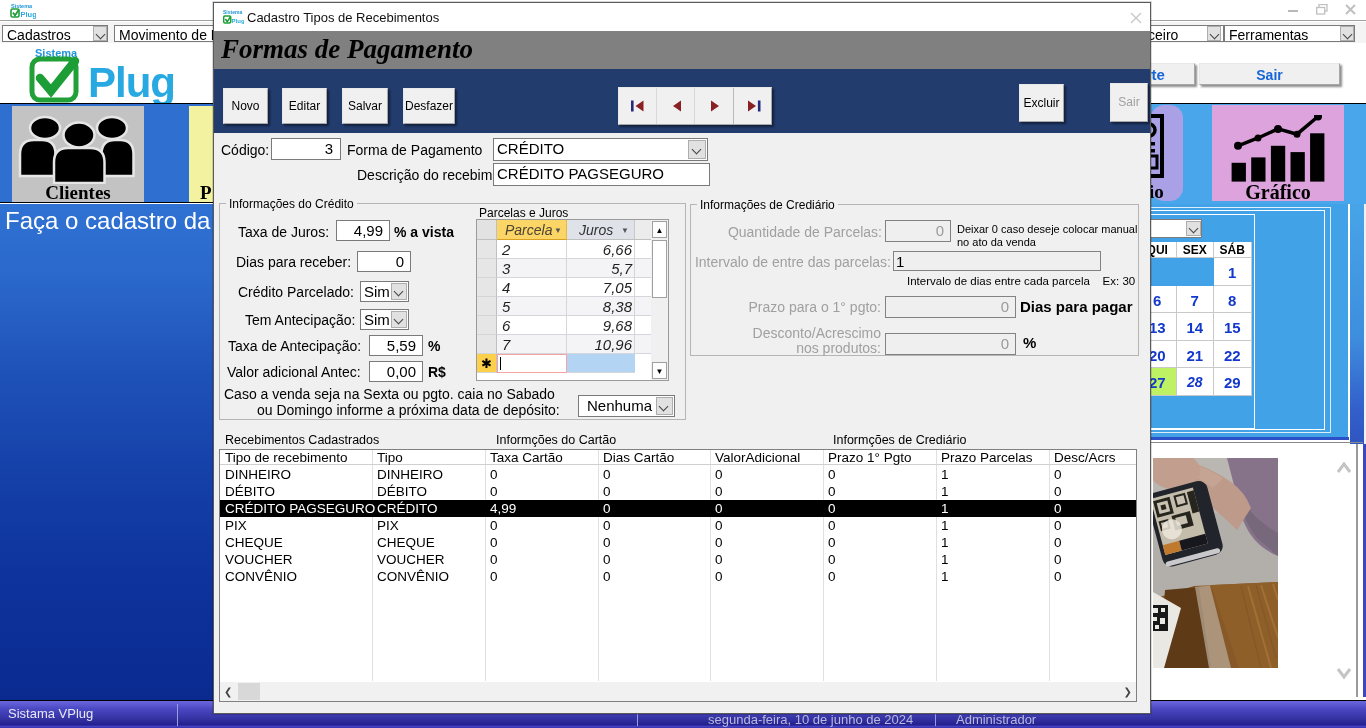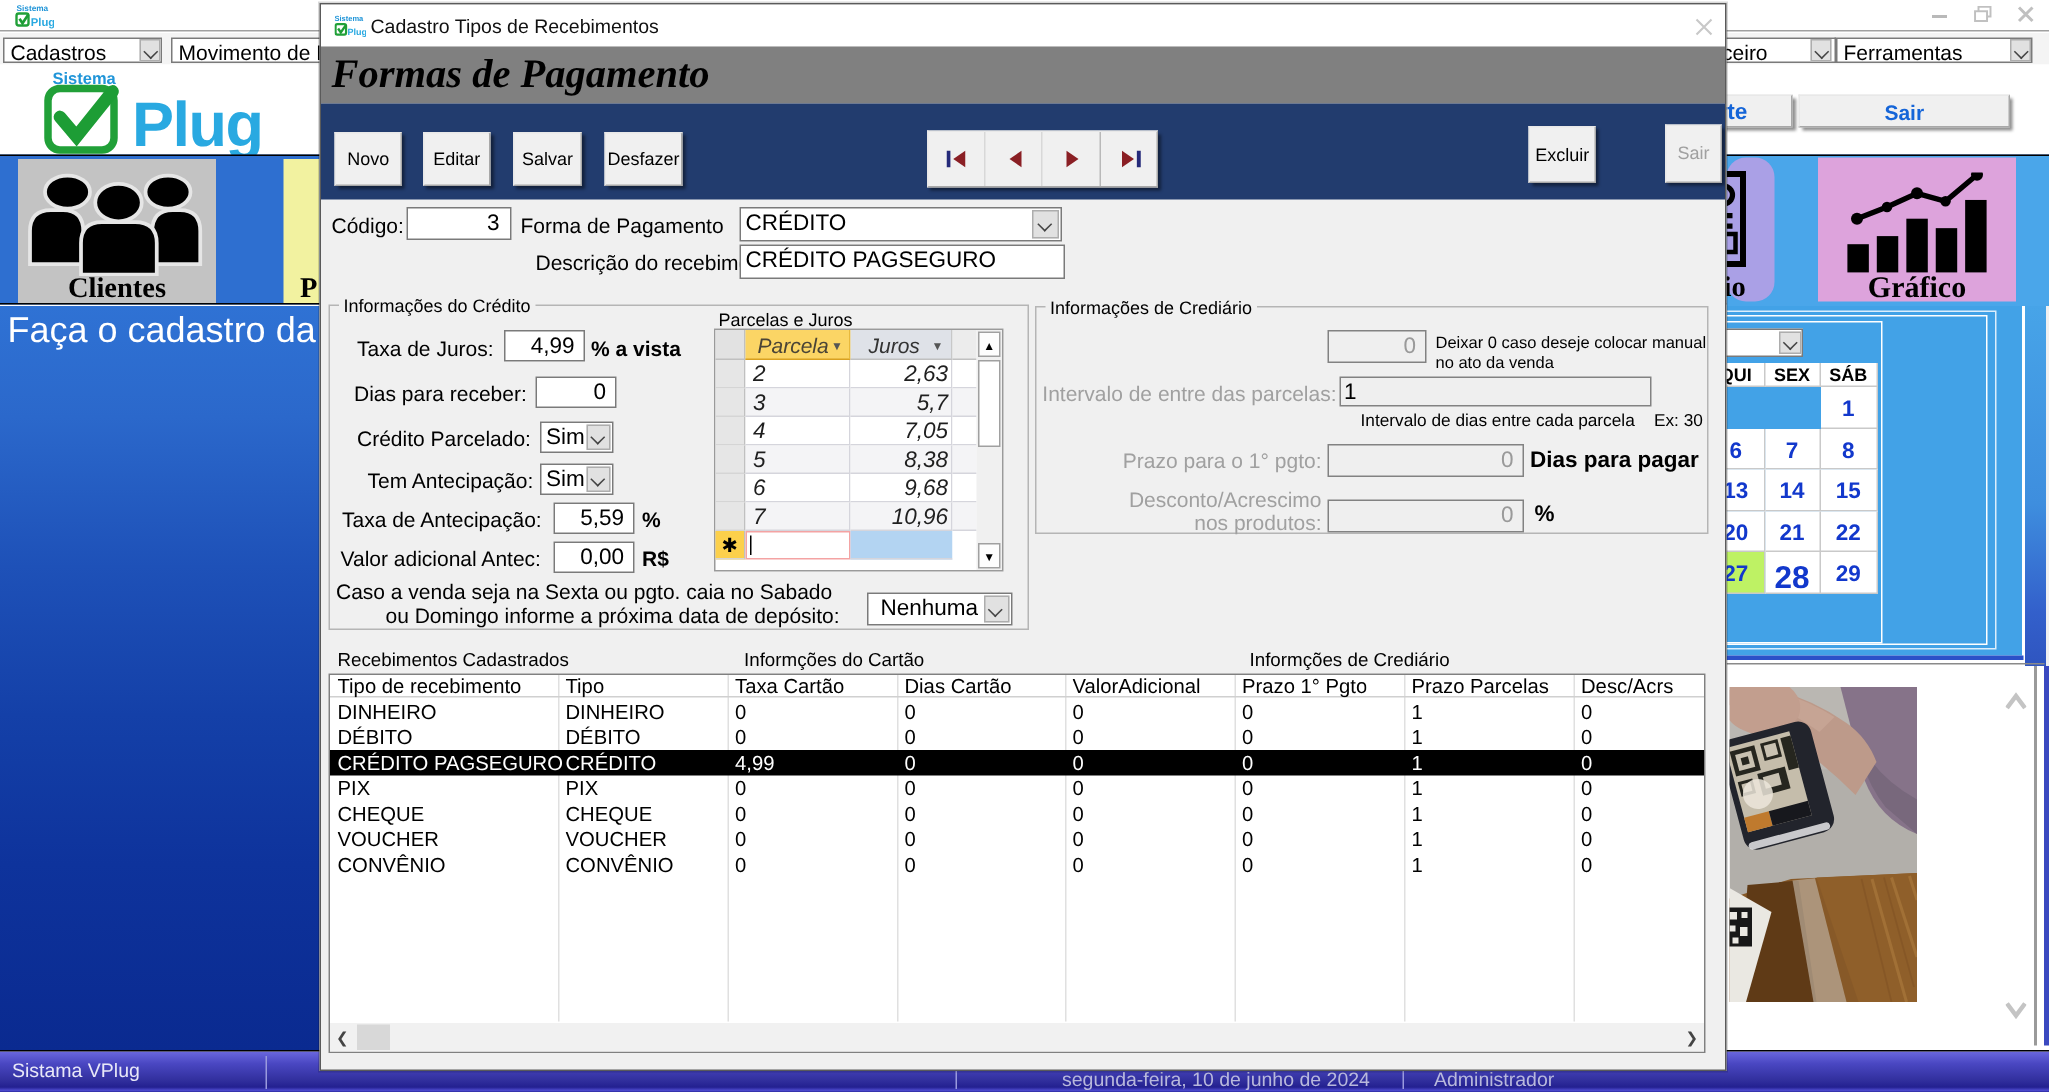--- a/index.html
+++ b/index.html
@@ -168,21 +168,21 @@
         <div class="abs" style="left:0px;top:43.5px;width:37.5px;height:27.5px;background:#fff;border-right:1px solid #c9c9c9;border-bottom:1px solid #c9c9c9;font-size:15px;text-align:center;padding-top:6px;color:#1238cc;">6</div>
         <div class="abs" style="left:37.5px;top:43.5px;width:37.5px;height:27.5px;background:#fff;border-right:1px solid #c9c9c9;border-bottom:1px solid #c9c9c9;font-size:15px;text-align:center;padding-top:6px;color:#1238cc;">7</div>
         <div class="abs" style="left:75px;top:43.5px;width:37.5px;height:27.5px;background:#fff;border-right:1px solid #c9c9c9;border-bottom:1px solid #c9c9c9;font-size:15px;text-align:center;padding-top:6px;color:#1238cc;">8</div>
         <div class="abs" style="left:0px;top:71px;width:37.5px;height:27.5px;background:#fff;border-right:1px solid #c9c9c9;border-bottom:1px solid #c9c9c9;font-size:15px;text-align:center;padding-top:6px;color:#1238cc;">13</div>
         <div class="abs" style="left:37.5px;top:71px;width:37.5px;height:27.5px;background:#fff;border-right:1px solid #c9c9c9;border-bottom:1px solid #c9c9c9;font-size:15px;text-align:center;padding-top:6px;color:#1238cc;">14</div>
         <div class="abs" style="left:75px;top:71px;width:37.5px;height:27.5px;background:#fff;border-right:1px solid #c9c9c9;border-bottom:1px solid #c9c9c9;font-size:15px;text-align:center;padding-top:6px;color:#1238cc;">15</div>
         <div class="abs" style="left:0px;top:98.5px;width:37.5px;height:27.5px;background:#fff;border-right:1px solid #c9c9c9;border-bottom:1px solid #c9c9c9;font-size:15px;text-align:center;padding-top:6px;color:#1238cc;">20</div>
         <div class="abs" style="left:37.5px;top:98.5px;width:37.5px;height:27.5px;background:#fff;border-right:1px solid #c9c9c9;border-bottom:1px solid #c9c9c9;font-size:15px;text-align:center;padding-top:6px;color:#1238cc;">21</div>
         <div class="abs" style="left:75px;top:98.5px;width:37.5px;height:27.5px;background:#fff;border-right:1px solid #c9c9c9;border-bottom:1px solid #c9c9c9;font-size:15px;text-align:center;padding-top:6px;color:#1238cc;">22</div>
         <div class="abs" style="left:0px;top:126px;width:37.5px;height:27.5px;background:#bef264;border-right:1px solid #c9c9c9;border-bottom:1px solid #c9c9c9;font-size:15px;text-align:center;padding-top:6px;color:#1238cc;">27</div>
-        <div class="abs" style="left:37.5px;top:126px;width:37.5px;height:27.5px;background:#fff;border-right:1px solid #c9c9c9;border-bottom:1px solid #c9c9c9;font-size:21px;text-align:center;padding-top:6px;color:#1238cc;">28</div>
+        <div class="abs" style="left:37.5px;top:126px;width:37.5px;height:27.5px;background:#fff;border-right:1px solid #c9c9c9;border-bottom:1px solid #c9c9c9;font-size:14px;text-align:center;padding-top:6px;color:#1238cc;font-style:italic;">28</div>
         <div class="abs" style="left:75px;top:126px;width:37.5px;height:27.5px;background:#fff;border-right:1px solid #c9c9c9;border-bottom:1px solid #c9c9c9;font-size:15px;text-align:center;padding-top:6px;color:#1238cc;">29</div>
       </div>
   </div>
 
   <div class="abs" id="photopanel">
     <svg class="abs" style="left:2px; top:15px;" width="125" height="210" viewBox="0 0 125 210">
       <rect width="125" height="210" fill="#b2afaa"></rect>
       <rect width="125" height="55" fill="#bab7b2"></rect>
 
       <path d="M78 0 L125 0 L125 98 Q100 88 90 62 Q83 35 74 0 Z" fill="#867389"></path>
@@ -353,21 +353,21 @@
     <div class="abs" id="pgrid" style="left:262px; top:216px; width:193px; height:162px; background:#fff; border:1px solid #9a9a9a; font-style:italic;">
 
       <div class="abs" style="left:0; top:0; width:20px; height:20px; background:#e2e2e2; border-right:1px solid #c0c0c0; border-bottom:1px solid #c0c0c0;"></div>
       <div class="abs" style="left:20px; top:0; width:70px; height:20px; background:#fbd565; border-right:1px solid #e8b93c; border-bottom:1px solid #d8a020; color:#4a4436; font-size:14px; padding:2px 0 0 8px;">Parcela<span style="position:absolute; left:57px; top:6px; font-size:8px; color:#555;">▼</span></div>
       <div class="abs" style="left:90px; top:0; width:68px; height:20px; background:#dfe2e8; border-right:1px solid #c8c8c8; border-bottom:1px solid #c0c0c0; color:#333; font-size:14px; padding:2px 0 0 12px;">Juros<span style="position:absolute; left:54px; top:6px; font-size:8px; color:#555;">▼</span></div>
       <div class="abs" style="left:158px; top:0; width:16px; height:20px; background:#ececec; border-bottom:1px solid #c0c0c0;"></div>
 
       <div class="abs" id="prow">
           <div class="abs" style="left:0;top:20px;width:20px;height:19px;background:#e6e6e6;border-right:1px solid #c0c0c0;border-bottom:1px solid #d5d5d5;"></div>
           <div class="abs" style="left:20px;top:20px;width:70px;height:19px;background:#fff;border-right:1px solid #d5d5dc;border-bottom:1px solid #d5d5dc;font-size:15px;color:#1f1f1f;padding:1px 0 0 5px;">2</div>
-          <div class="abs" style="left:90px;top:20px;width:68px;height:19px;background:#fff;border-right:1px solid #d5d5dc;border-bottom:1px solid #d5d5dc;font-size:15px;color:#1f1f1f;text-align:right;padding:1px 2px 0 0;">2,63</div>
+          <div class="abs" style="left:90px;top:20px;width:68px;height:19px;background:#fff;border-right:1px solid #d5d5dc;border-bottom:1px solid #d5d5dc;font-size:15px;color:#1f1f1f;text-align:right;padding:1px 2px 0 0;">6,66</div>
           <div class="abs" style="left:158px;top:20px;width:16px;height:19px;background:#fff;border-bottom:1px solid #d5d5dc;"></div>
           <div class="abs" style="left:0;top:39px;width:20px;height:19px;background:#e6e6e6;border-right:1px solid #c0c0c0;border-bottom:1px solid #d5d5d5;"></div>
           <div class="abs" style="left:20px;top:39px;width:70px;height:19px;background:#f4f4f6;border-right:1px solid #d5d5dc;border-bottom:1px solid #d5d5dc;font-size:15px;color:#1f1f1f;padding:1px 0 0 5px;">3</div>
           <div class="abs" style="left:90px;top:39px;width:68px;height:19px;background:#f4f4f6;border-right:1px solid #d5d5dc;border-bottom:1px solid #d5d5dc;font-size:15px;color:#1f1f1f;text-align:right;padding:1px 2px 0 0;">5,7</div>
           <div class="abs" style="left:158px;top:39px;width:16px;height:19px;background:#f4f4f6;border-bottom:1px solid #d5d5dc;"></div>
           <div class="abs" style="left:0;top:58px;width:20px;height:19px;background:#e6e6e6;border-right:1px solid #c0c0c0;border-bottom:1px solid #d5d5d5;"></div>
           <div class="abs" style="left:20px;top:58px;width:70px;height:19px;background:#fff;border-right:1px solid #d5d5dc;border-bottom:1px solid #d5d5dc;font-size:15px;color:#1f1f1f;padding:1px 0 0 5px;">4</div>
           <div class="abs" style="left:90px;top:58px;width:68px;height:19px;background:#fff;border-right:1px solid #d5d5dc;border-bottom:1px solid #d5d5dc;font-size:15px;color:#1f1f1f;text-align:right;padding:1px 2px 0 0;">7,05</div>
           <div class="abs" style="left:158px;top:58px;width:16px;height:19px;background:#fff;border-bottom:1px solid #d5d5dc;"></div>
           <div class="abs" style="left:0;top:77px;width:20px;height:19px;background:#e6e6e6;border-right:1px solid #c0c0c0;border-bottom:1px solid #d5d5d5;"></div>
@@ -393,20 +393,21 @@
       <div class="abs" style="left:174px; top:0; width:17px; height:160px; background:#f0f0f0;">
         <div class="abs" style="left:1px; top:1px; width:15px; height:17px; background:#fdfdfd; border:1px solid #a0a0a0; text-align:center; font-size:8px; font-style:normal; padding-top:4px;">▲</div>
         <div class="abs" style="left:1px; top:20px; width:15px; height:58px; background:#fff; border:1px solid #a0a0a0;"></div>
         <div class="abs" style="left:1px; top:142px; width:15px; height:17px; background:#fdfdfd; border:1px solid #a0a0a0; text-align:center; font-size:8px; font-style:normal; padding-top:4px;">▼</div>
       </div>
     </div>
 
     <div class="grpbox" style="left:476px; top:201px; width:449px; height:152px;">
       <div class="grplabel" style="left:6px;">Informações de Crediário</div>
     </div>
+    <div class="lbl" style="left:418px; top:221px; width:250px; text-align:right; color:#a0a0a0;">Quantidade de Parcelas:</div>
     <div class="ginp" style="left:671px; top:217px; width:66px; height:22px; text-align:right; padding:1px 6px 0 0;">0</div>
     <div class="lbl" style="left:743px; top:220px; font-size:11px;">Deixar 0 caso deseje colocar manual</div>
     <div class="lbl" style="left:743px; top:233px; font-size:11px;">no ato da venda</div>
     <div class="lbl" style="left:428px; top:251px; width:249px; text-align:right; color:#a0a0a0;">Intervalo de entre das parcelas:</div>
     <div class="ginp" style="left:679px; top:248px; width:208px; height:20px; color:#000; padding:1px 0 0 2px;">1</div>
     <div class="lbl" style="left:693px; top:272px; font-size:11.5px;">Intervalo de dias entre cada parcela&nbsp;&nbsp;&nbsp;&nbsp;Ex: 30</div>
     <div class="lbl" style="left:418px; top:296px; width:249px; text-align:right; color:#a0a0a0;">Prazo para o 1° pgto:</div>
     <div class="ginp" style="left:671px; top:293px; width:131px; height:22px; text-align:right; padding:1px 6px 0 0;">0</div>
     <div class="lbl" style="left:806px; top:295px; font-weight:bold; font-size:15px;">Dias para pagar</div>
     <div class="lbl" style="left:418px; top:322px; width:249px; text-align:right; color:#a0a0a0;">Desconto/Acrescimo</div>

